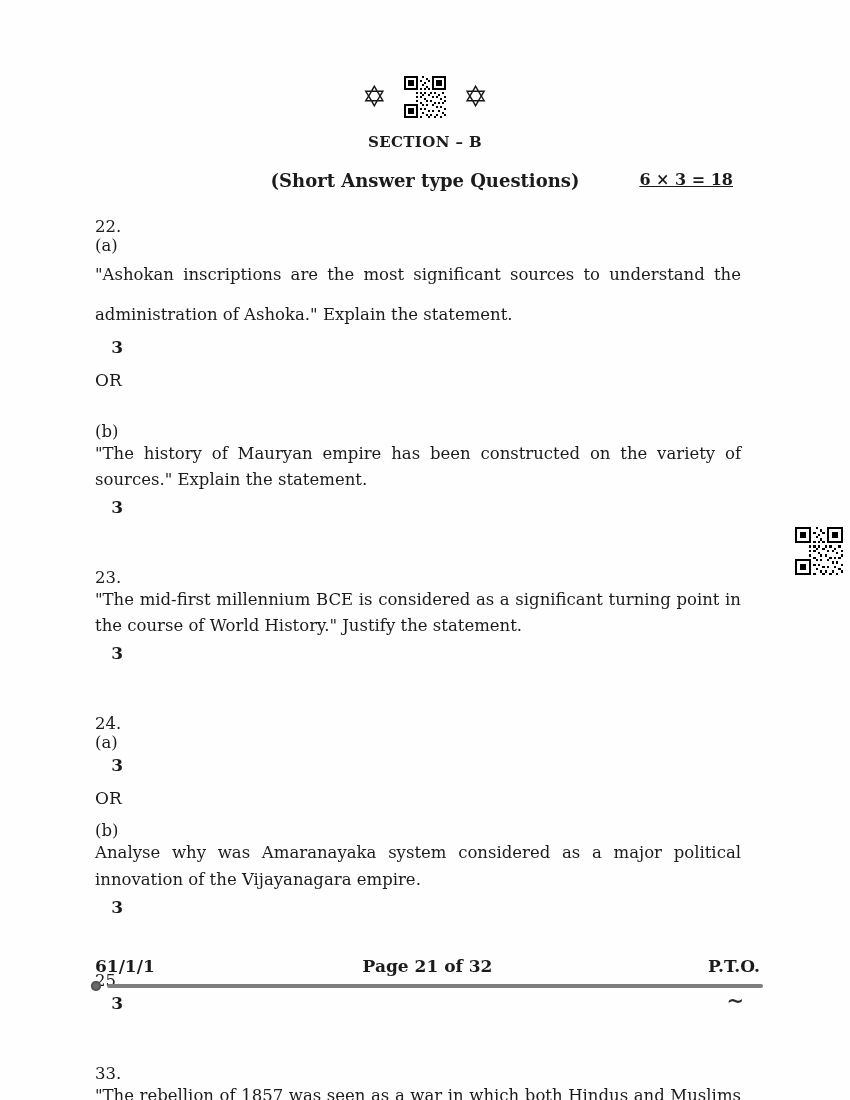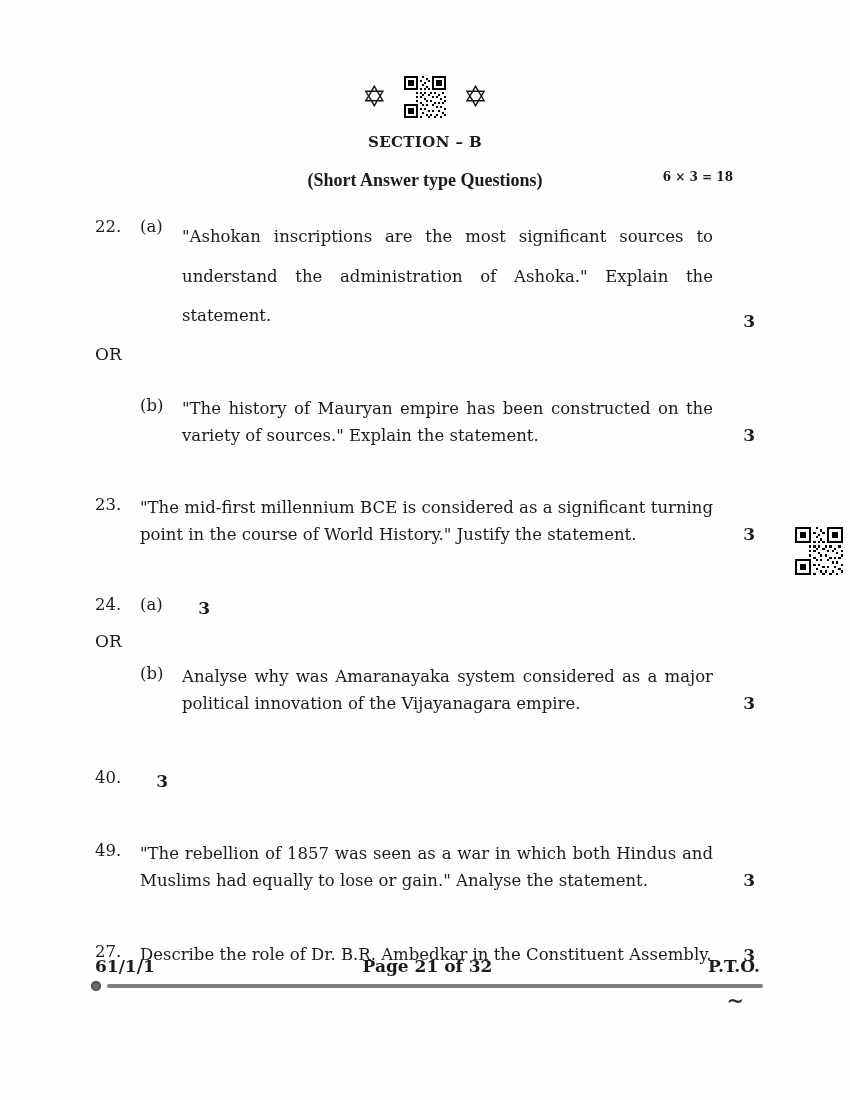--- a/index.html
+++ b/index.html
@@ -22,28 +22,28 @@
     font-size:30px;line-height:1;color:#161616;
   }
   .qr-top{width:42px;height:42px;display:block;}
   .qr-side{position:absolute;top:527px;right:7px;width:48px;height:48px;}
 
   .section-title{
     margin-top:15px;text-align:center;
     font-weight:bold;font-size:15px;letter-spacing:.4px;
   }
   .subtitle-row{position:relative;margin-top:19px;padding:0 95px;}
-  .subtitle{text-align:center;font-weight:bold;font-size:18px;font-family:Liberation Serif, serif;}
+  .subtitle{text-align:center;font-weight:bold;font-size:18px;}
   .total-marks{
     position:absolute;right:117px;top:0;
-    font-weight:bold;font-size:12px;white-space:nowrap;
+    font-weight:bold;font-size:16px;white-space:nowrap;text-decoration:underline;
   }
 
   .content{padding:0 95px;}
-  .qrow{display:flex;align-items:stretch;}
+  .qrow{display:flex;align-items:stretch;flex-direction:column;}
   .qnum{width:45px;flex:none;}
   .plabel{width:42px;flex:none;}
   .qtext{flex:1;text-align:justify;line-height:1.62;margin-right:14px;}
   .wide .qtext{line-height:2.4;}
   .marks{
     width:28px;flex:none;display:flex;align-items:flex-end;justify-content:flex-end;
     font-weight:bold;font-size:17px;line-height:1.62;
   }
   .or-row{font-size:17px;}
 
@@ -150,26 +150,26 @@
     <div class="or-row mt-or2">OR</div>
 
     <div class="qrow mt-q24b">
       <div class="qnum"></div>
       <div class="plabel">(b)</div>
       <div class="qtext">Analyse why was Amaranayaka system considered as a major political innovation of the Vijayanagara empire.</div>
       <div class="marks">3</div>
     </div>
 
     <div class="qrow mt-q25">
-      <div class="qnum">40.</div>
+      <div class="qnum">25.</div>
       <div class="marks">3</div>
     </div>
 
     <div class="qrow mt-q26">
-      <div class="qnum">49.</div>
+      <div class="qnum">33.</div>
       <div class="qtext">"The rebellion of 1857 was seen as a war in which both Hindus and Muslims had equally to lose or gain." Analyse the statement.</div>
       <div class="marks">3</div>
     </div>
 
     <div class="qrow mt-q27">
       <div class="qnum">27.</div>
       <div class="qtext">Describe the role of Dr. B.R. Ambedkar in the Constituent Assembly.</div>
       <div class="marks">3</div>
     </div>
 

